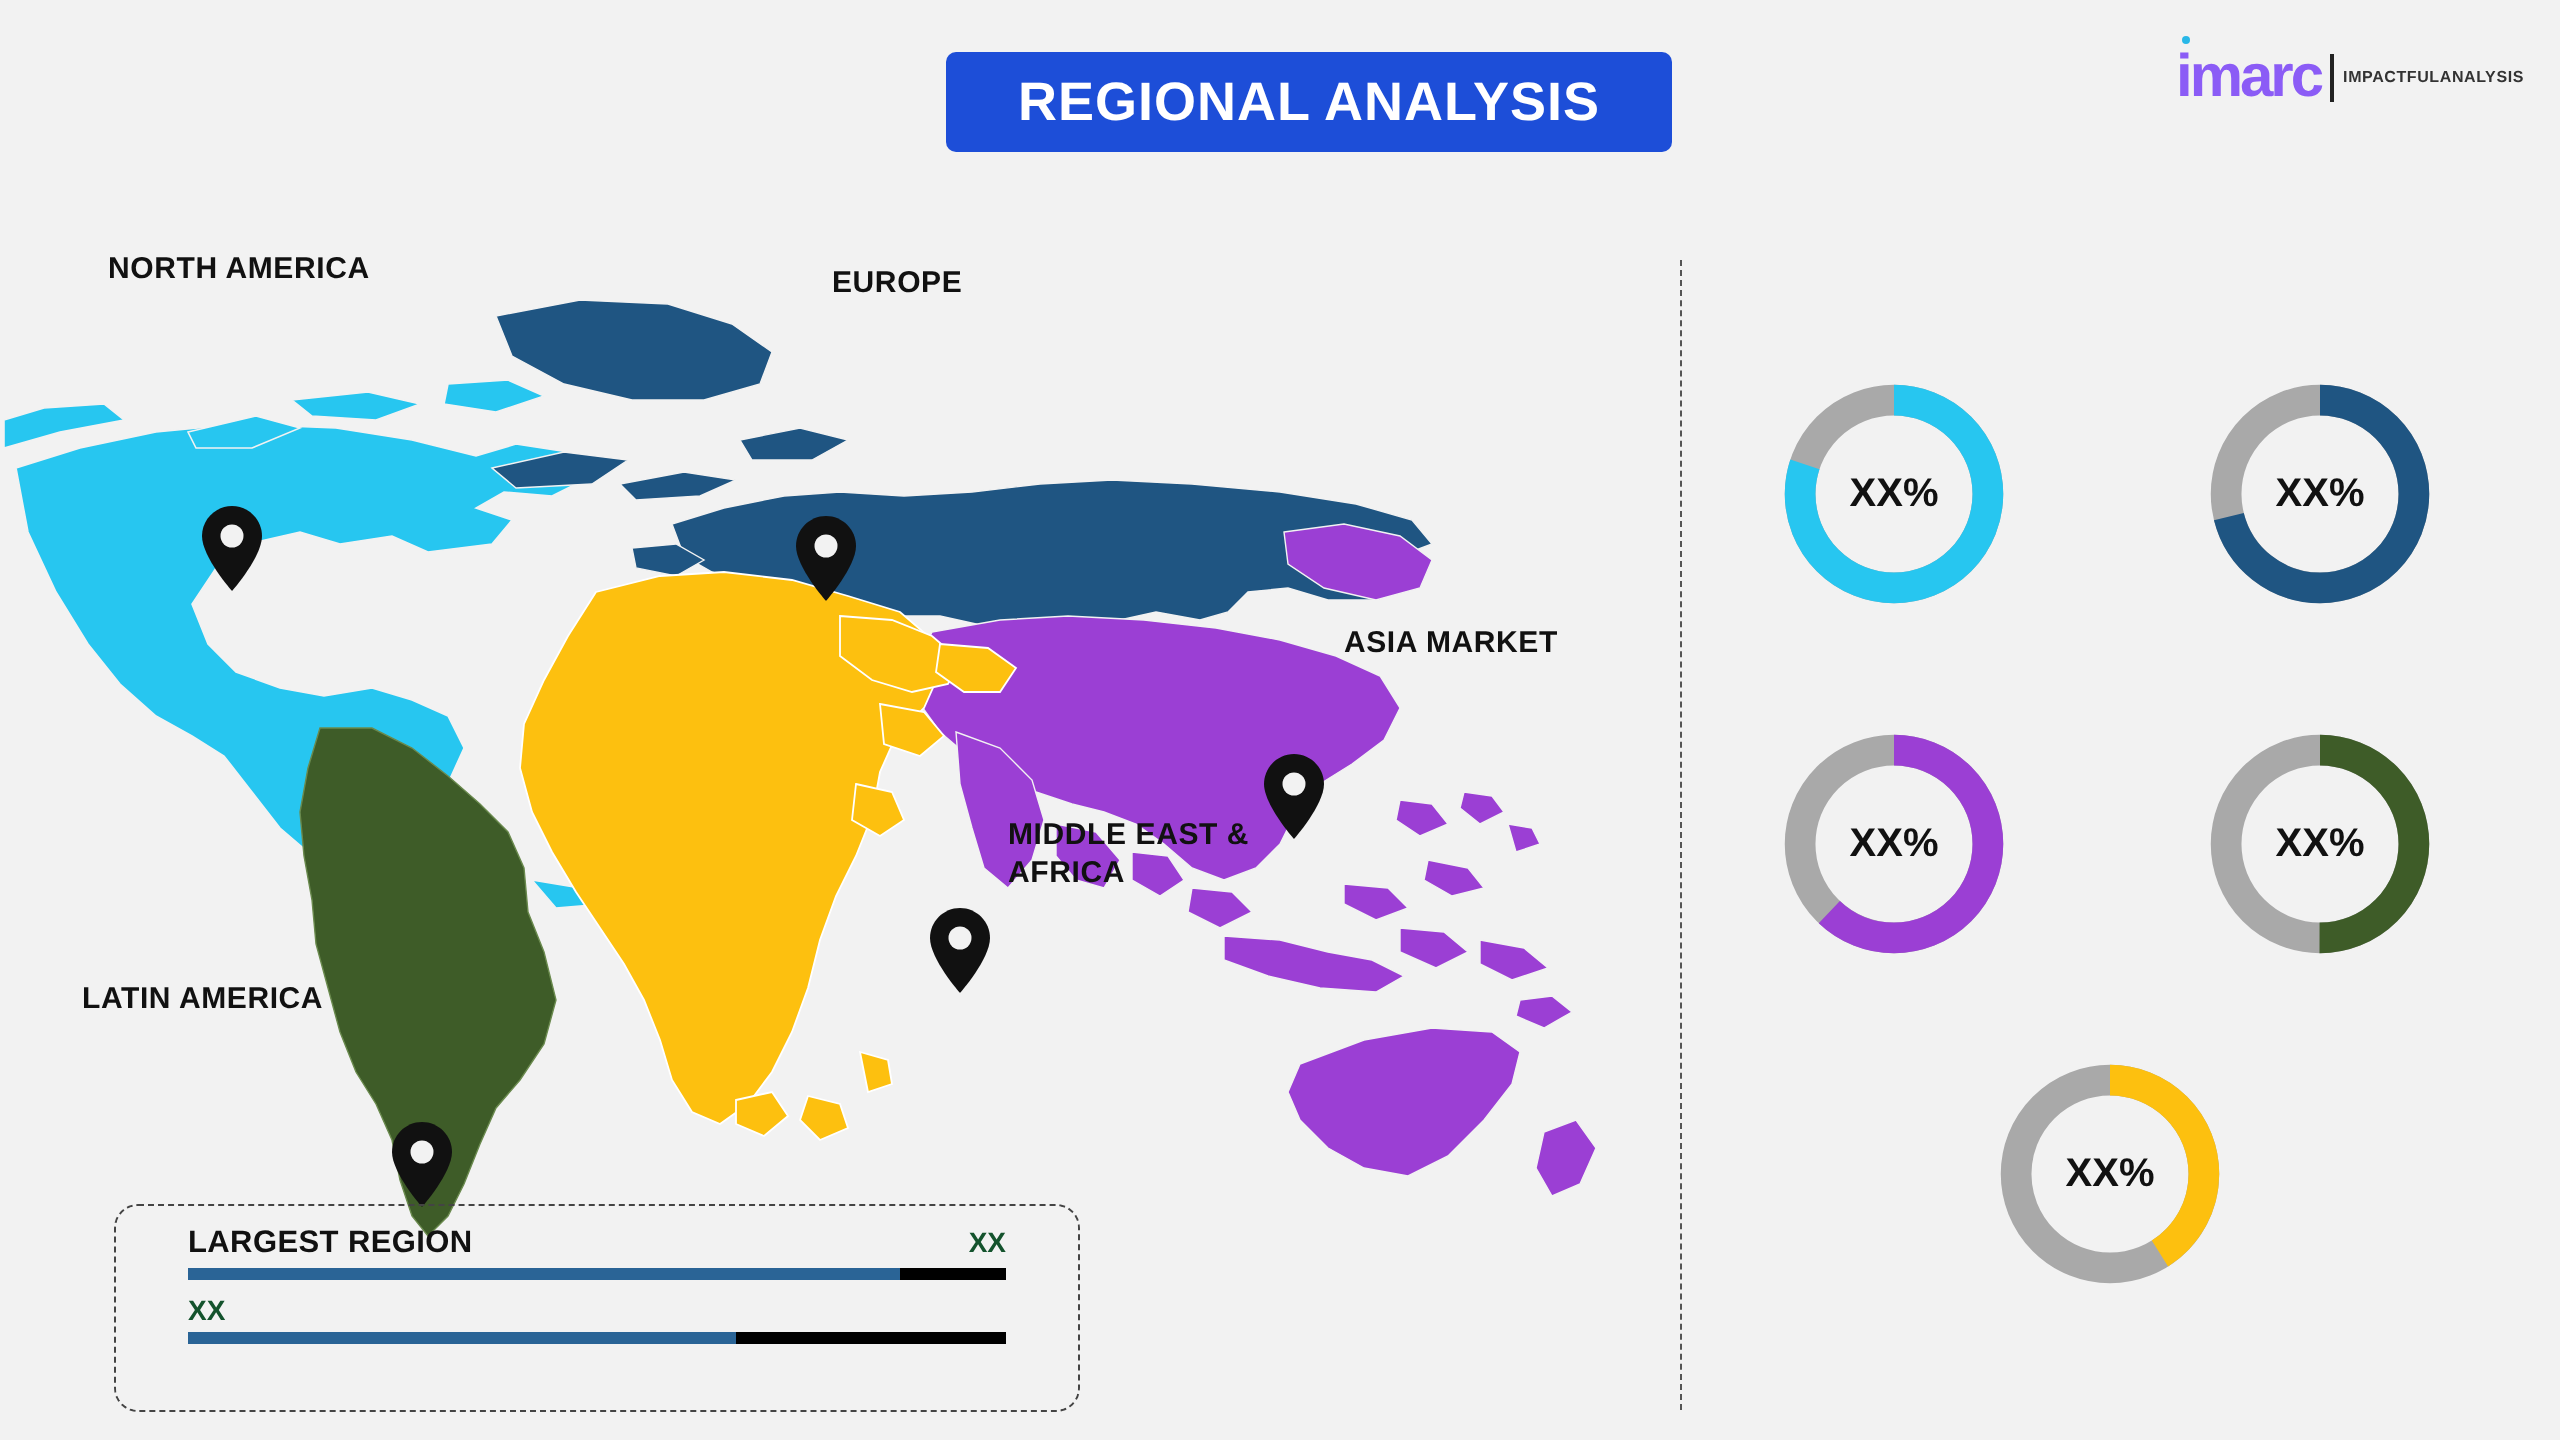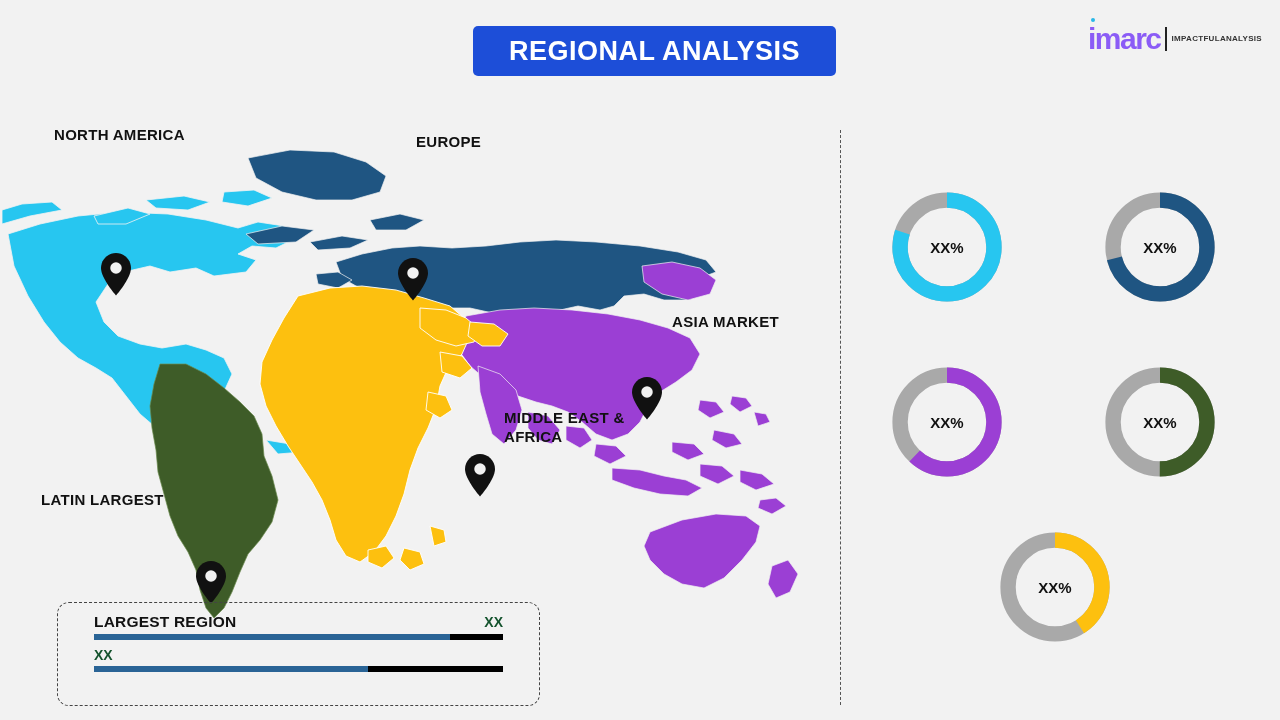--- a/index.html
+++ b/index.html
@@ -89,21 +89,21 @@
   
   #donut-panel{ position:absolute; left:845px; top:120px; width:435px; height:580px; }
   #donut-title{
     position:absolute; left:0; top:14px; width:435px; text-align:center;
     font-size:22px; font-weight:bold; color:#111; letter-spacing:.3px;
   }
   .donut{ position:absolute; width:124px; height:124px; }
   .donut svg{ width:100%; height:100%; transform:rotate(-90deg); }
   .donut .pct{
     position:absolute; inset:0; display:flex; align-items:center; justify-content:center;
-    font-size:15px; font-weight:bold; color:#111;
+    font-size:20px; font-weight:bold; color:#111;
   }
   #donut-0{ left:40px;  top:65px;  }
   #donut-1{ left:253px; top:65px;  }
   #donut-2{ left:40px;  top:240px; }
   #donut-3{ left:253px; top:240px; }
   #donut-4{ left:148px; top:405px; }
 </style>
 </head>
 <body>
 
@@ -241,21 +241,21 @@
         <circle cx="12" cy="12" r="4.6" fill="#f2f2f2"></circle>
       </svg>
   </div>
 </div>
 
 <div class="region-label" id="lbl-north-america">NORTH AMERICA</div>
 <div class="region-label" id="lbl-europe">EUROPE</div>
 <div class="region-label" id="lbl-asia-pacific">ASIA MARKET</div>
 <div class="region-label" id="lbl-middle-east-africa">MIDDLE EAST &amp;
 AFRICA</div>
-<div class="region-label" id="lbl-latin-america">LATIN LARGEST</div>
+<div class="region-label" id="lbl-latin-america">LATIN AMERICA</div>
 
 <div id="legend-box">
   <div class="legend-row">
     <div class="legend-head">
       <span class="legend-name">LARGEST REGION</span>
       <span class="legend-val">XX</span>
     </div>
     <div class="legend-track" style="background: rgb(0, 0, 0);">
       <div class="legend-fill" id="fill-0" style="width: 87%; background: rgb(42, 100, 150);"></div>
     </div>

